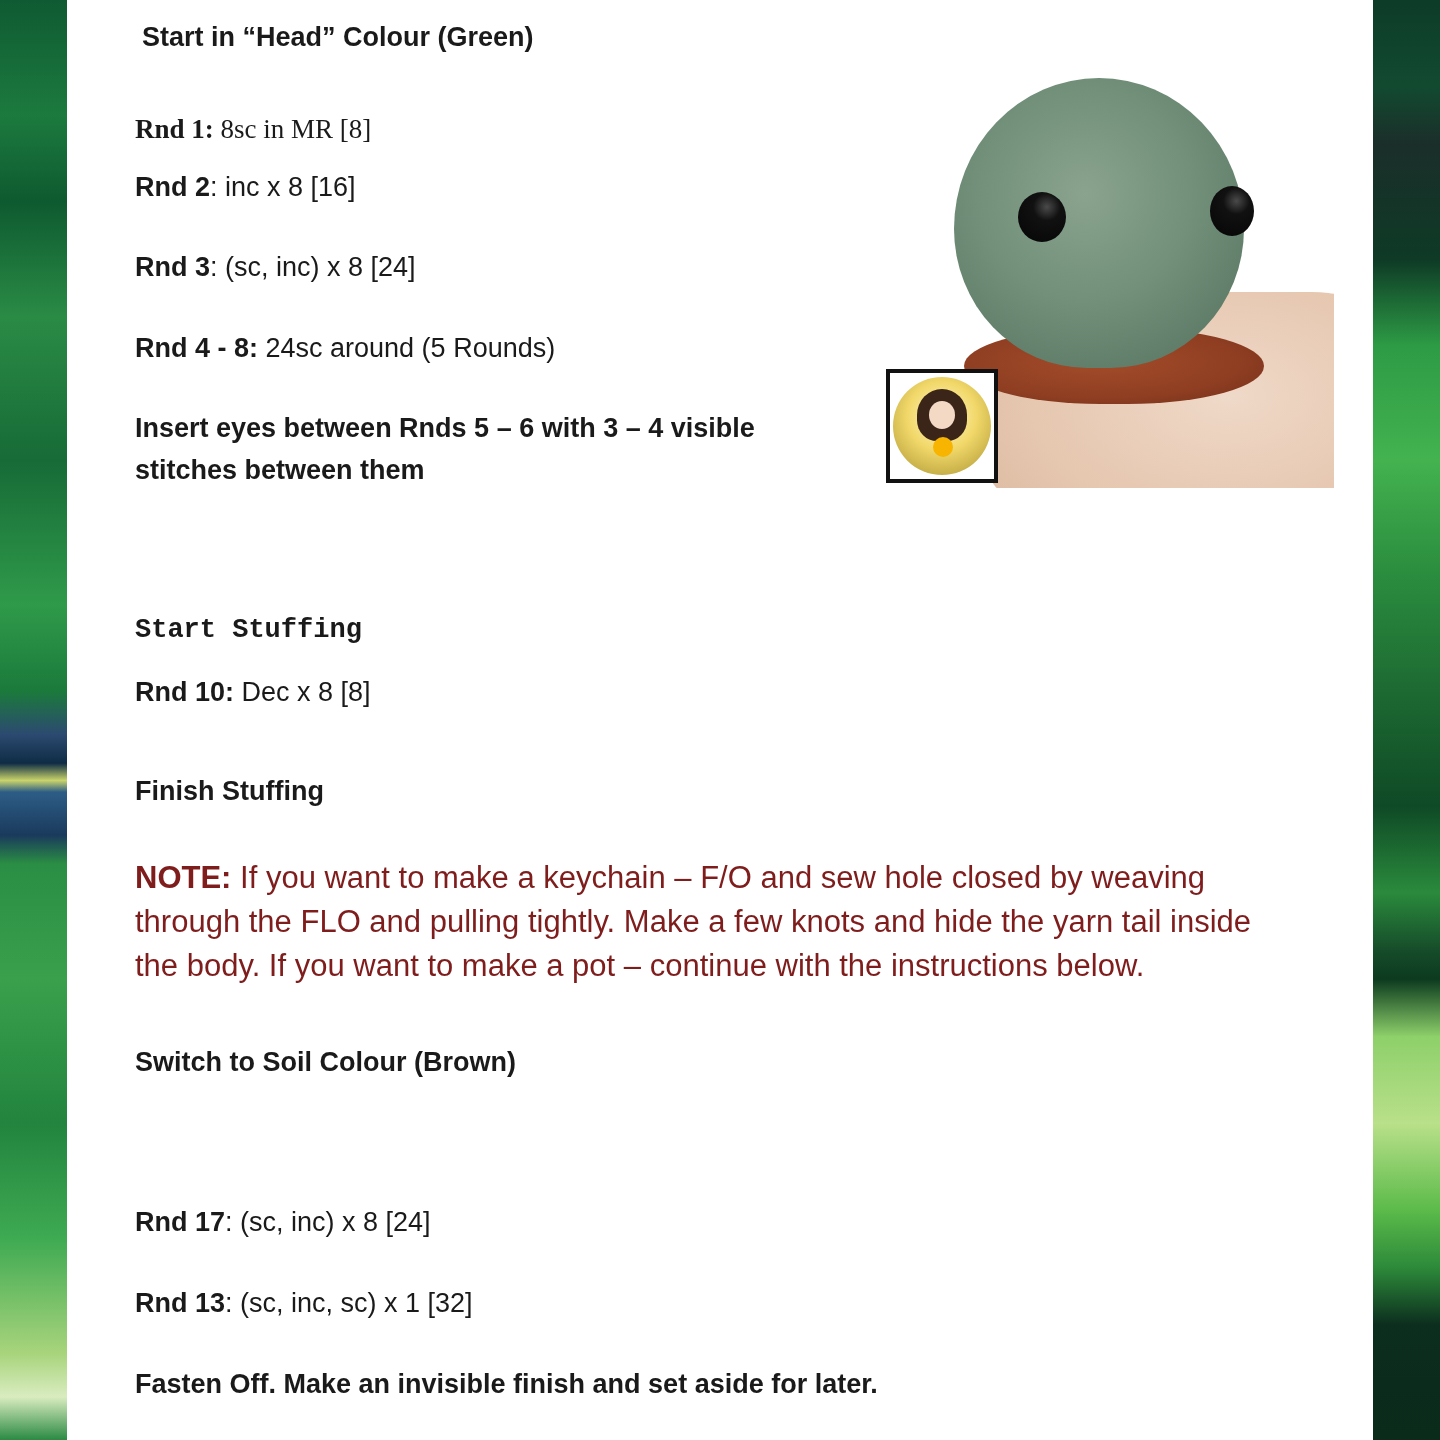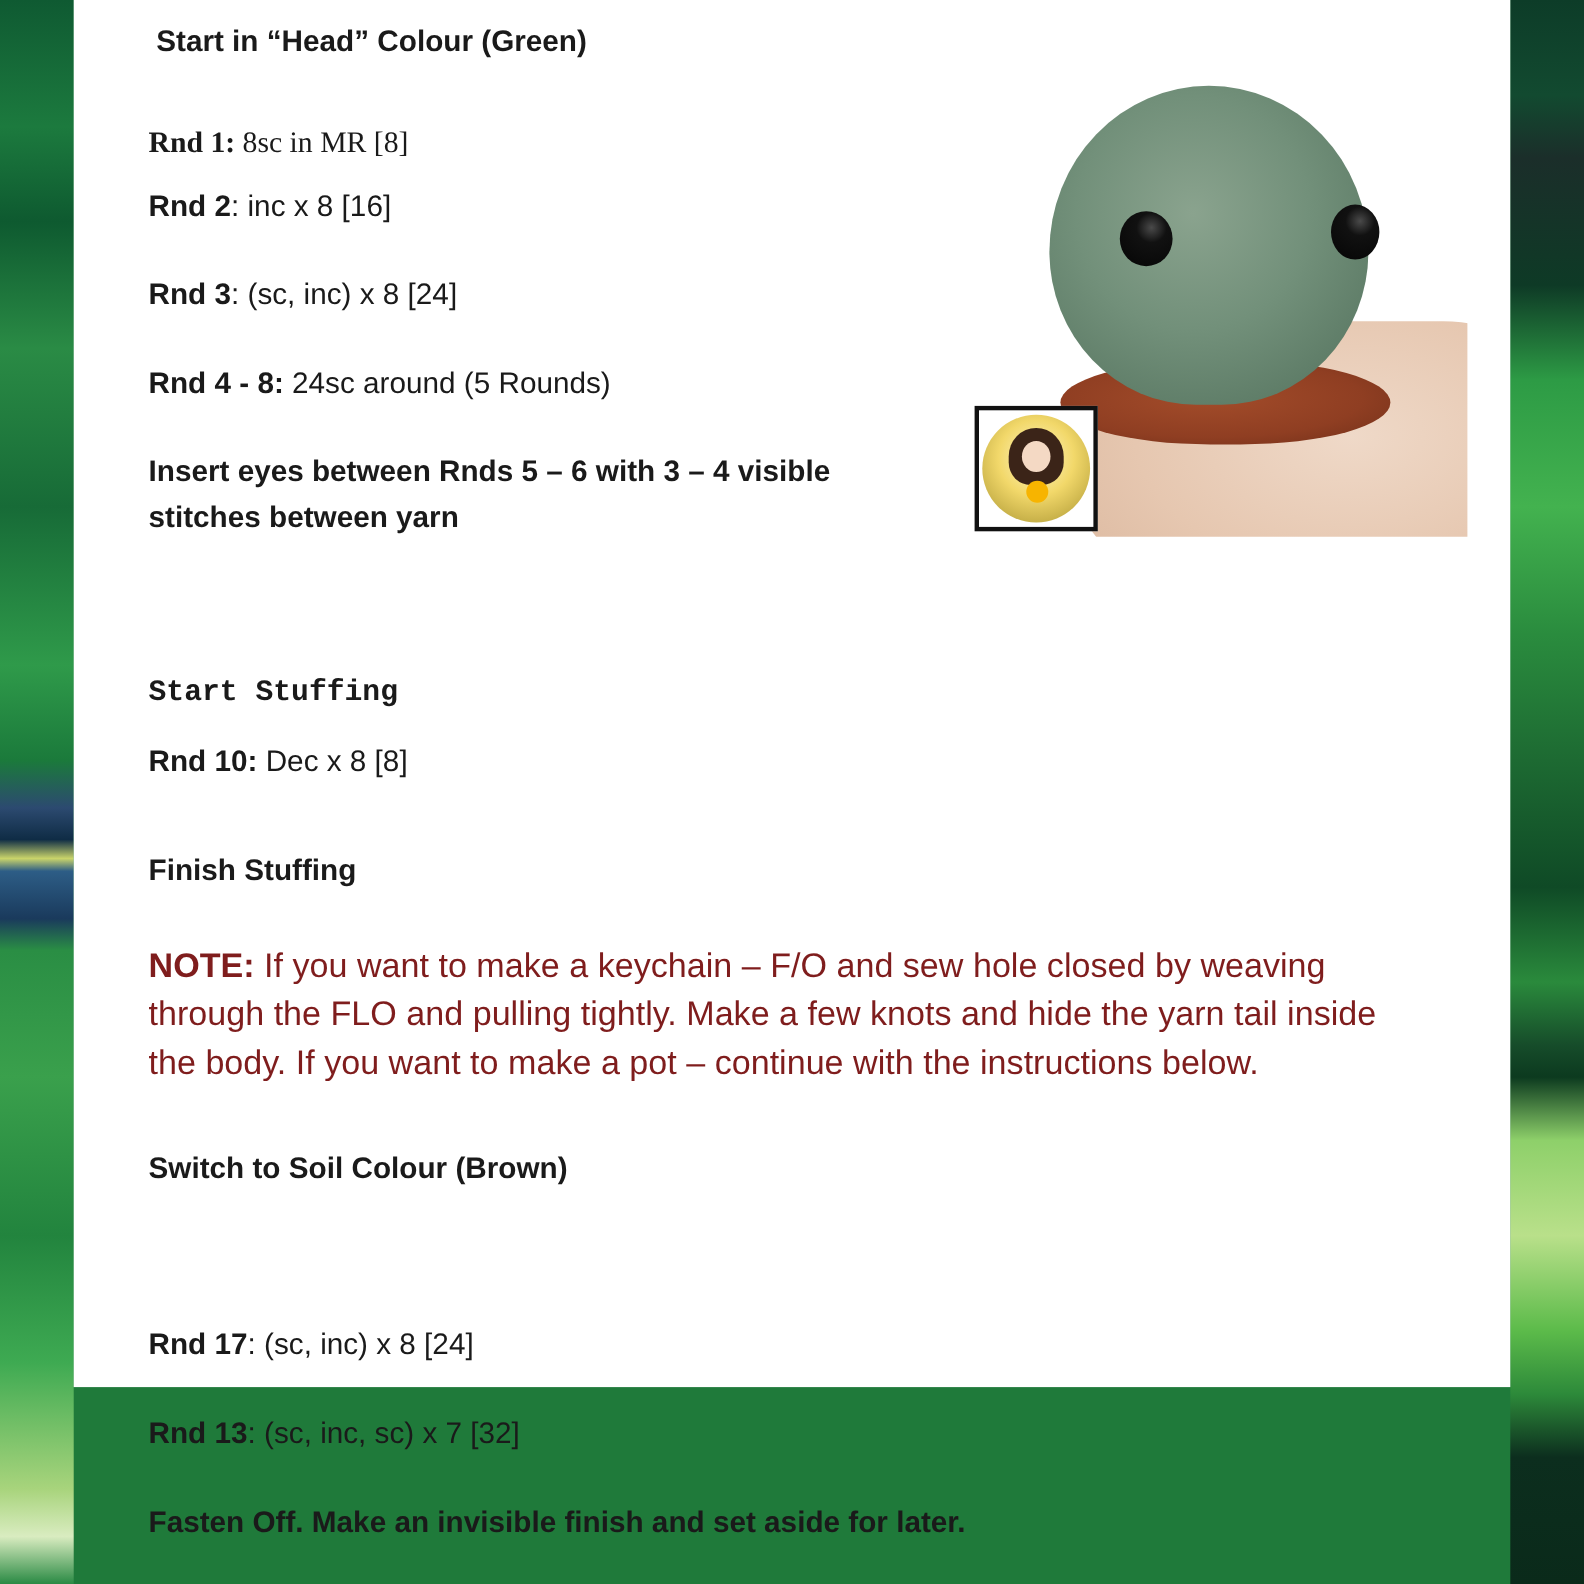--- a/index.html
+++ b/index.html
@@ -23,21 +23,21 @@
   }
   .bg-right {
     left: 1373px; width: 67px;
     background: linear-gradient(180deg,
       #0d3c28 0%, #124a30 6%, #1b2e2a 10%, #0e3a26 18%, #2d9b45 24%,
       #43b24f 32%, #2a8c3e 40%, #1d6a32 48%, #0f4a26 56%, #2a8a3c 62%,
       #164c2a 66%, #0c3a1f 68%, #8ed06a 72%, #b9e08a 78%, #5cbb4a 84%,
       #2d8a3a 88%, #0c2e1e 92%, #0a2a1a 100%);
   }
   .page {
-    position: absolute; left: 67px; top: 0; width: 1306px; height: 1261px;
+    position: absolute; left: 67px; top: 0; width: 1306px; height: 1440px;
     background: #ffffff;
   }
   .line {
     position: absolute; left: 68px; color: #1a1a1a;
     font-size: 27px; line-height: 1.15; white-space: nowrap;
   }
   .line b { font-weight: 700; }
   .bold { font-weight: 700; }
   .note {
     position: absolute; left: 68px; top: 856px; width: 1140px;
@@ -111,21 +111,21 @@
 
   <div class="line" style="top:252px;">
     <b>Rnd 3</b><span>: (sc, inc) x 8 [24]</span>
   </div>
 
   <div class="line" style="top:333px;">
     <b>Rnd 4 - 8:</b><span> 24sc around (5 Rounds)</span>
   </div>
 
   <div class="line bold" style="top:413px;">Insert eyes between Rnds 5 – 6 with 3 – 4 visible</div>
-  <div class="line bold" style="top:455px;">stitches between yarn</div>
+  <div class="line bold" style="top:455px;">stitches between them</div>
 
 
   <div class="line bold" style="top:615px;font-family:Liberation Mono, monospace;">Start Stuffing</div>
 
   <div class="line" style="top:677px;">
     <b>Rnd 10:</b><span> Dec x 8 [8]</span>
   </div>
 
   <div class="line bold" style="top:776px;">Finish Stuffing</div>
 
@@ -134,21 +134,21 @@
   </div>
 
   <div class="line bold" style="top:1047px;">Switch to Soil Colour (Brown)</div>
 
 
   <div class="line" style="top:1207px;">
     <b>Rnd 17</b><span>: (sc, inc) x 8 [24]</span>
   </div>
 
   <div class="line" style="top:1288px;">
-    <b>Rnd 13</b><span>: (sc, inc, sc) x 7 [32]</span>
+    <b>Rnd 13</b><span>: (sc, inc, sc) x 1 [32]</span>
   </div>
 
   <div class="line bold" style="top:1369px;">Fasten Off. Make an invisible finish and set aside for later.</div>
 </div>
 
 <div class="photo">
   <div class="hand"></div>
   <div class="pot"></div>
   <div class="head">
     <div class="eye left"></div>

